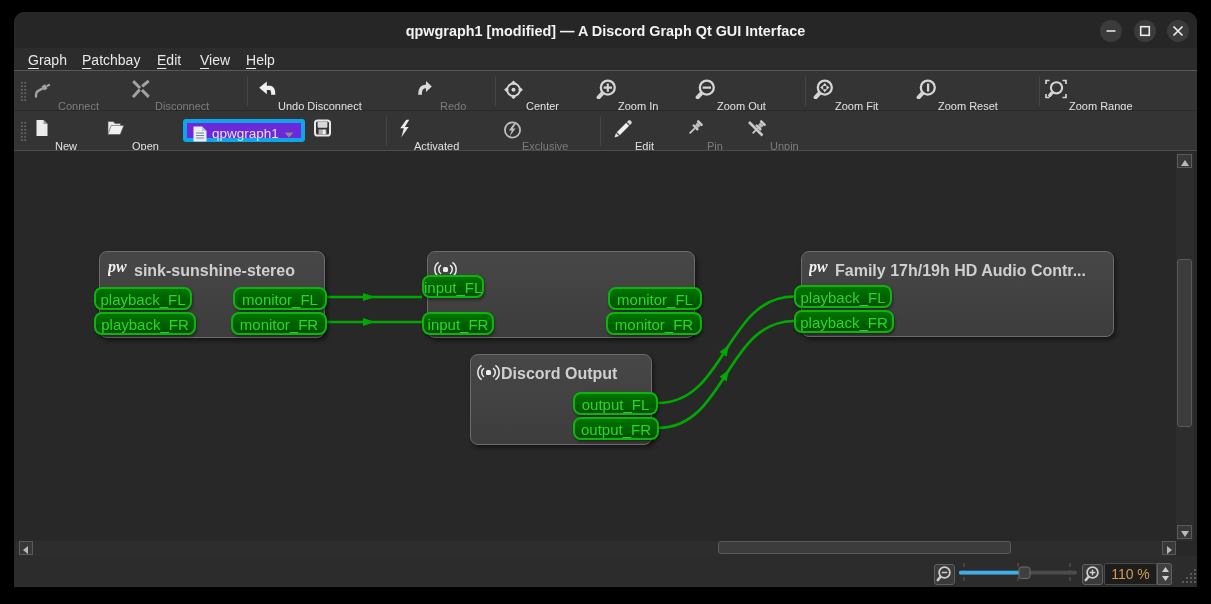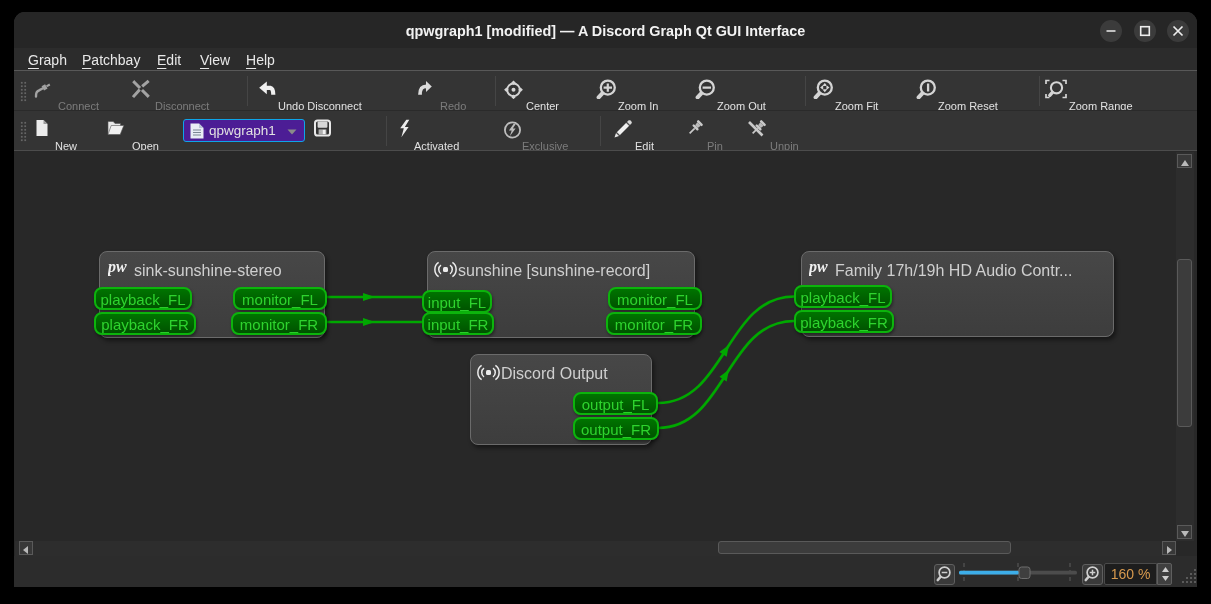--- a/index.html
+++ b/index.html
@@ -27,21 +27,21 @@
 .tbtext { color:#e2e2e2; font-size:11px; position:absolute; top:29px; white-space:nowrap; }
 .tbtext.dis { color:#7c7c7c; }
 .tbico { position:absolute; top:8px; }
 .tsep { position:absolute; top:5px; width:1px; height:30px; background:#454545; }
 .handle { position:absolute; left:6px; top:10px; width:7px; height:21px;
   background-image:radial-gradient(circle, #666 1px, transparent 1.3px);
   background-size:3.5px 3.5px; }
 
 .node { position:absolute; background:linear-gradient(#474747,#3d3d3d);
   border:1px solid #6b6b6b; border-radius:8px; box-shadow:2px 3px 4px rgba(0,0,0,0.45); }
-.ntitle { position:absolute; top:10px; color:#cfcfcf; font-size:16px; font-weight:normal; white-space:nowrap;text-align:center; }
+.ntitle { position:absolute; top:10px; color:#cfcfcf; font-size:16px; font-weight:bold; white-space:nowrap;text-align:center; }
 .nico { position:absolute; top:6px; }
 .port { position:absolute; height:23px; border:2px solid #0cb40c; border-radius:8px;
   background:linear-gradient(#007400,#005200); color:#2ed42e; font-size:15px;
   text-align:center; line-height:21px; white-space:nowrap; box-shadow:1px 2px 3px rgba(0,0,0,0.4); }
 
 #vscroll { position:absolute; left:1162px; top:1px; width:18px; height:389px; background:#2d2d2d; }
 #hscroll { position:absolute; left:1px; top:390px; width:1161px; height:15px; background:#2d2d2d; }
 .sbtn { position:absolute; background:#383838; border:1px solid #5a5a5a; }
 .shandle { position:absolute; background:#3c3c3c; border:1px solid #5a5a5a; border-radius:3px; }
 
@@ -151,21 +151,21 @@
     <svg class="tbico" style="left:21px;" width="18" height="20" id="i-new">
         <path d="M1.5 1 L8.5 1 L12.5 5 L12.5 17 L1.5 17 Z" fill="#ececec"></path>
         <path d="M8.5 1 L8.5 5 L12.5 5 Z" fill="#9a9a9a"></path>
       </svg>
     <span class="tbtext" style="left:41px;">New</span>
     <svg class="tbico" style="left:93px;" width="22" height="20" id="i-open">
         <path d="M1 15.5 L1 2.5 L6.2 2.5 L8 4.5 L13.5 4.5 L13.5 6.5" fill="#e8e8e8" stroke="#555" stroke-width="0.6"></path>
         <path d="M1 15.5 L4.2 6.5 L16.8 6.5 L13.2 15.5 Z" fill="#f0f0f0" stroke="#555" stroke-width="0.6"></path>
       </svg>
     <span class="tbtext" style="left:118px;">Open</span>
-    <div id="combo" style="position:absolute;left:169px;top:8px;width:122px;height:23px;background:#4c1d95;border:1px solid #0ea5e9;border-radius:3px;">
+    <div id="combo" style="position:absolute;left:169px;top:8px;width:122px;height:23px;background:#6d28d9;border:4px solid #0ea5e9;border-radius:3px;">
       <svg width="14" height="16" style="position:absolute;left:6px;top:3px;" id="i-file">
           <path d="M0.5 0.5 L9 0.5 L13.5 5 L13.5 15.5 L0.5 15.5 Z" fill="#e8edf5"></path>
           <path d="M9 0.5 L9 5 L13.5 5" fill="#b9c4d6"></path>
           <line x1="3" y1="7" x2="11" y2="7" stroke="#7b8794" stroke-width="1"></line>
           <line x1="3" y1="9.5" x2="11" y2="9.5" stroke="#7b8794" stroke-width="1"></line>
           <line x1="3" y1="12" x2="11" y2="12" stroke="#7b8794" stroke-width="1"></line>
         </svg>
       <span style="position:absolute;left:25px;top:3px;font-size:13.5px;color:#e2e2e2;">qpwgraph1</span>
       <svg width="10" height="6" style="position:absolute;right:7px;top:9px;">
           <path d="M0.5 0.5 L9.5 0.5 L5 5.5 Z" fill="#8a8a8a"></path>
@@ -240,21 +240,20 @@
       <div class="ntitle" style="left:34px;">sink-sunshine-stereo</div>
     </div>
     <div class="node" style="left:413px;top:100px;width:268px;height:87px;">
       <div class="nico" style="left:6px;"><svg width="24" height="22" id="i-spk1">
             <rect x="9" y="9" width="5" height="5" rx="1.5" fill="#ececec"></rect>
             <path d="M7 7.2 A5.2 5.2 0 0 0 7 15.8" fill="none" stroke="#ececec" stroke-width="1.5"></path>
             <path d="M16 7.2 A5.2 5.2 0 0 1 16 15.8" fill="none" stroke="#ececec" stroke-width="1.5"></path>
             <path d="M4.6 4.4 A8.6 8.6 0 0 0 4.6 18.6" fill="none" stroke="#ececec" stroke-width="1.5"></path>
             <path d="M18.4 4.4 A8.6 8.6 0 0 1 18.4 18.6" fill="none" stroke="#ececec" stroke-width="1.5"></path>
           </svg></div>
-      <div class="ntitle" style="left:30px;">sunshine [sunshine-record]</div>
     </div>
     <div class="node" style="left:787px;top:100px;width:313px;height:86px;">
       <div class="nico" style="left:7px;"><svg width="24" height="20" id="i-pw2">
             <text x="0" y="13.5" font-family="Liberation Serif" font-size="16" font-style="italic" font-weight="bold" fill="#f0f0f0">pw</text>
           </svg></div>
       <div class="ntitle" style="left:33px;">Family 17h/19h HD Audio Contr...</div>
     </div>
     <div class="node" style="left:456px;top:203px;width:182px;height:91px;">
       <div class="nico" style="left:6px;"><svg width="24" height="22" id="i-spk2">
             <rect x="9" y="9" width="5" height="5" rx="1.5" fill="#ececec"></rect>
@@ -262,21 +261,21 @@
             <path d="M16 7.2 A5.2 5.2 0 0 1 16 15.8" fill="none" stroke="#ececec" stroke-width="1.5"></path>
             <path d="M4.6 4.4 A8.6 8.6 0 0 0 4.6 18.6" fill="none" stroke="#ececec" stroke-width="1.5"></path>
             <path d="M18.4 4.4 A8.6 8.6 0 0 1 18.4 18.6" fill="none" stroke="#ececec" stroke-width="1.5"></path>
           </svg></div>
       <div class="ntitle" style="left:30px;">Discord Output</div>
     </div>
     <div class="port" style="left:80px;top:136px;width:98px;">playback_FL</div>
     <div class="port" style="left:80px;top:161px;width:102px;">playback_FR</div>
     <div class="port" style="left:219px;top:136px;width:94px;">monitor_FL</div>
     <div class="port" style="left:217px;top:161px;width:96px;">monitor_FR</div>
-    <div class="port" style="left:408px;top:139px;width:70px;">input_FL</div>
+    <div class="port" style="left:408px;top:124px;width:62px;">input_FL</div>
     <div class="port" style="left:408px;top:161px;width:72px;">input_FR</div>
     <div class="port" style="left:594px;top:136px;width:94px;">monitor_FL</div>
     <div class="port" style="left:592px;top:161px;width:96px;">monitor_FR</div>
     <div class="port" style="left:780px;top:134px;width:98px;">playback_FL</div>
     <div class="port" style="left:780px;top:159px;width:100px;">playback_FR</div>
     <div class="port" style="left:559px;top:241px;width:85px;">output_FL</div>
     <div class="port" style="left:559px;top:266px;width:86px;">output_FR</div>
     <div id="vscroll">
       <div class="sbtn" style="left:1px;top:2px;width:15px;height:14px;"><svg width="14" height="12">
             <path d="M7 3 L11 9 L3 9 Z" fill="#b9b9b9"></path>
@@ -309,21 +308,21 @@
         <rect x="0" y="9.8" width="118" height="3.8" rx="1.6" fill="#4c4c4c"></rect>
         <rect x="0" y="9.8" width="60" height="3.8" rx="1.6" fill="#3daee9"></rect>
         <rect x="60" y="6" width="11" height="11.5" rx="2.5" fill="#3f3f3f" stroke="#6e6e6e" stroke-width="1"></rect>
       </svg>
     <div class="sqbtn" style="left:1068px;top:8px;"><svg width="19" height="19" id="i-szin">
           <circle cx="9.5" cy="7.5" r="5.4" fill="none" stroke="#cfcfcf" stroke-width="1.7"></circle>
           <line x1="5.4" y1="12" x2="2.8" y2="15" stroke="#cfcfcf" stroke-width="2.6" stroke-linecap="round"></line>
           <line x1="6.7" y1="7.5" x2="12.3" y2="7.5" stroke="#cfcfcf" stroke-width="1.5"></line>
           <line x1="9.5" y1="4.7" x2="9.5" y2="10.3" stroke="#cfcfcf" stroke-width="1.5"></line>
         </svg></div>
-    <div id="spinbox">160 %</div>
+    <div id="spinbox">110 %</div>
     <div id="spinbtns">
       <svg width="13" height="20" style="position:absolute;left:1px;top:0px;">
         <path d="M6.5 3 L10 8 L3 8 Z" fill="#cfcfcf"></path>
         <path d="M6.5 17 L10 12 L3 12 Z" fill="#cfcfcf"></path>
       </svg>
     </div>
     <svg style="position:absolute;left:1168px;top:13px;" width="15" height="15" id="grip">
         <rect x="0" y="12" width="2" height="2" fill="#5a5a5a"></rect>
         <rect x="4" y="8" width="2" height="2" fill="#5a5a5a"></rect>
         <rect x="4" y="12" width="2" height="2" fill="#5a5a5a"></rect>

